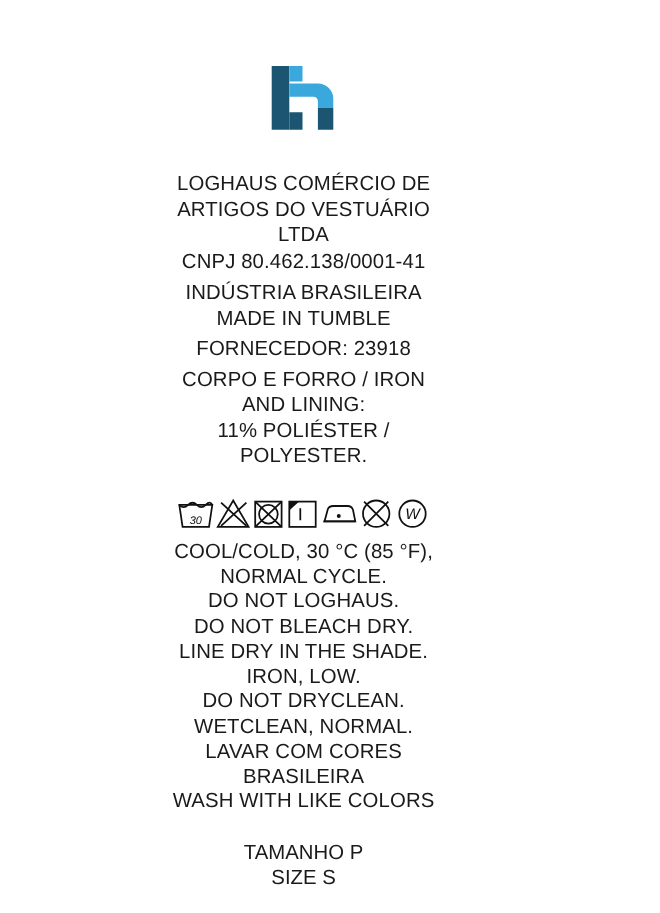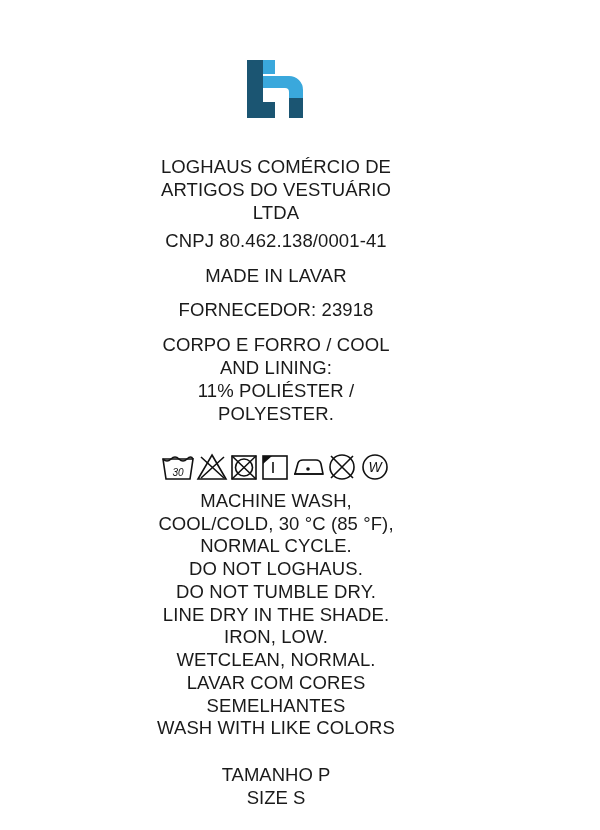--- a/index.html
+++ b/index.html
@@ -92,33 +92,34 @@
 
   <div class="gap-sm"></div>
 
   <div class="block">
     <span class="line">CNPJ 80.462.138/0001-41</span>
   </div>
 
   <div class="gap-md"></div>
 
   <div class="block">
-    <span class="line">MADE IN LAVAR</span>
+    <span class="line">INDÚSTRIA BRASILEIRA</span>
+    <span class="line">MADE IN TUMBLE</span>
   </div>
 
   <div class="gap-md"></div>
 
   <div class="block">
     <span class="line">FORNECEDOR: 23918</span>
   </div>
 
   <div class="gap-md"></div>
 
   <div class="block">
-    <span class="line">CORPO E FORRO / COOL</span>
+    <span class="line">CORPO E FORRO / IRON</span>
     <span class="line">AND LINING:</span>
     <span class="line">11% POLIÉSTER /</span>
     <span class="line">POLYESTER.</span>
   </div>
 
   <div class="symbols">
 
     <span>
       <svg width="34" height="30" viewBox="0 0 34 30" xmlns="http://www.w3.org/2000/svg">
         <path d="M2 7 H32 L29 27 H5 Z" fill="none" stroke="#111" stroke-width="1.6"></path>
@@ -168,30 +169,30 @@
     <span>
       <svg width="32" height="30" viewBox="0 0 32 30" xmlns="http://www.w3.org/2000/svg">
         <circle cx="16" cy="15" r="12" fill="none" stroke="#111" stroke-width="1.6"></circle>
         <text x="16" y="20" font-family="'Liberation Sans',sans-serif" font-size="14" text-anchor="middle" fill="#111">W</text>
       </svg>
     </span>
 
   </div>
 
   <div class="care-block block">
-    <span class="line">MACHINE WASH,</span>
     <span class="line">COOL/COLD, 30 °C (85 °F),</span>
     <span class="line">NORMAL CYCLE.</span>
     <span class="line">DO NOT LOGHAUS.</span>
-    <span class="line">DO NOT TUMBLE DRY.</span>
+    <span class="line">DO NOT BLEACH DRY.</span>
     <span class="line">LINE DRY IN THE SHADE.</span>
     <span class="line">IRON, LOW.</span>
+    <span class="line">DO NOT DRYCLEAN.</span>
     <span class="line">WETCLEAN, NORMAL.</span>
     <span class="line">LAVAR COM CORES</span>
-    <span class="line">SEMELHANTES</span>
+    <span class="line">BRASILEIRA</span>
     <span class="line">WASH WITH LIKE COLORS</span>
   </div>
 
   <div class="size-block">
     <span class="line">TAMANHO P</span>
     <span class="line">SIZE S</span>
   </div>
 
 </div>
 

